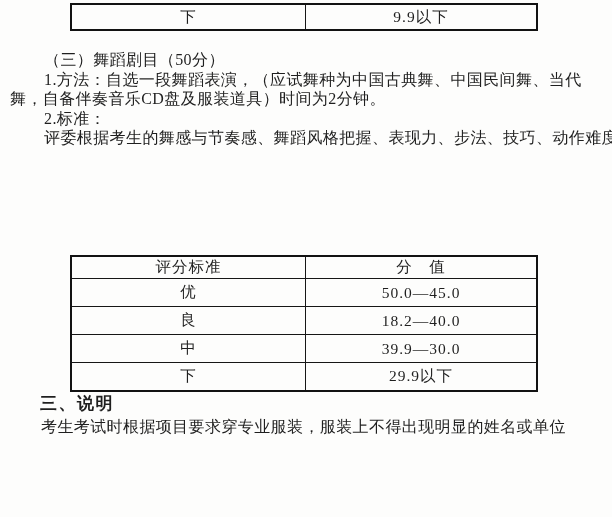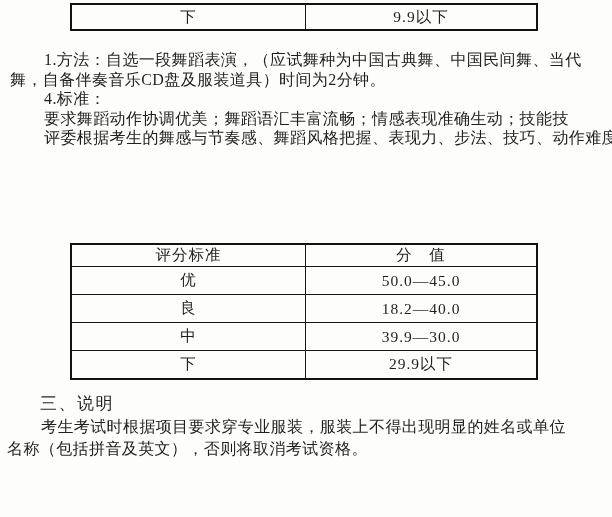--- a/index.html
+++ b/index.html
@@ -28,21 +28,21 @@
     text-align: center;
     vertical-align: middle;
     padding: 0;
     font-weight: normal;
     font-size: 15.5px;
     letter-spacing: 1px;
   }
   table.doc-table { border: 2.6px solid #121212; }
   .upper-table { left: 70px; top: 3px; width: 463px; }
   .upper-table td { height: 24px; }
-  .score-table { left: 70px; top: 243px; width: 463px; }
+  .score-table { left: 70px; top: 255px; width: 463px; }
   .score-table th { height: 20px; }
   .score-table td { height: 27px; }
   .col-grade { width: 233px; }
   .col-score { width: 230px; }
 
   
   .body-text {
     position: absolute;
     left: 10px;
     top: 50px;
@@ -54,21 +54,21 @@
   }
   .body-text .ln { height: 19.6px; }
   .ind { padding-left: 34px; }
 
   
   .notes-heading {
     position: absolute;
     left: 40px;
     top: 392px;
     font-size: 17px;
-    font-weight: normal;
+    font-weight: bold;
     letter-spacing: 1.5px;
   }
   .notes-text {
     position: absolute;
     left: 7px;
     top: 416px;
     width: 600px;
     font-size: 16px;
     line-height: 21.5px;
     letter-spacing: 0.4px;
@@ -85,24 +85,24 @@
   <table class="doc-table upper-table">
     <tbody>
         <tr>
       <td class="col-grade">下</td>
       <td class="col-score">9.9以下</td>
     </tr>
   </tbody>
     </table>
 
   <div class="body-text">
+    <div class="ln ind">（三）舞蹈剧目（50分）</div>
     <div class="ln ind">1.方法：自选一段舞蹈表演，（应试舞种为中国古典舞、中国民间舞、当代</div>
     <div class="ln">舞，自备伴奏音乐CD盘及服装道具）时间为2分钟。</div>
-    <div class="ln ind">4.标准：</div>
-    <div class="ln ind">要求舞蹈动作协调优美；舞蹈语汇丰富流畅；情感表现准确生动；技能技</div>
+    <div class="ln ind">2.标准：</div>
     <div class="ln ind">评委根据考生的舞感与节奏感、舞蹈风格把握、表现力、步法、技巧、动作难度</div>
   </div>
 
   <table class="doc-table score-table">
     <tbody>
         <tr>
       <th class="col-grade">评分标准</th>
       <th class="col-score">分　值</th>
     </tr>
     <tr>
@@ -120,16 +120,15 @@
     <tr>
       <td>下</td>
       <td>29.9以下</td>
     </tr>
   </tbody>
     </table>
 
   <div class="notes-heading">三、说明</div>
   <div class="notes-text">
     <div class="ln ind">考生考试时根据项目要求穿专业服装，服装上不得出现明显的姓名或单位</div>
-    <div class="ln">名称（包括拼音及英文），否则将取消考试资格。</div>
   </div>
 
 </div>
 
 </body></html>

